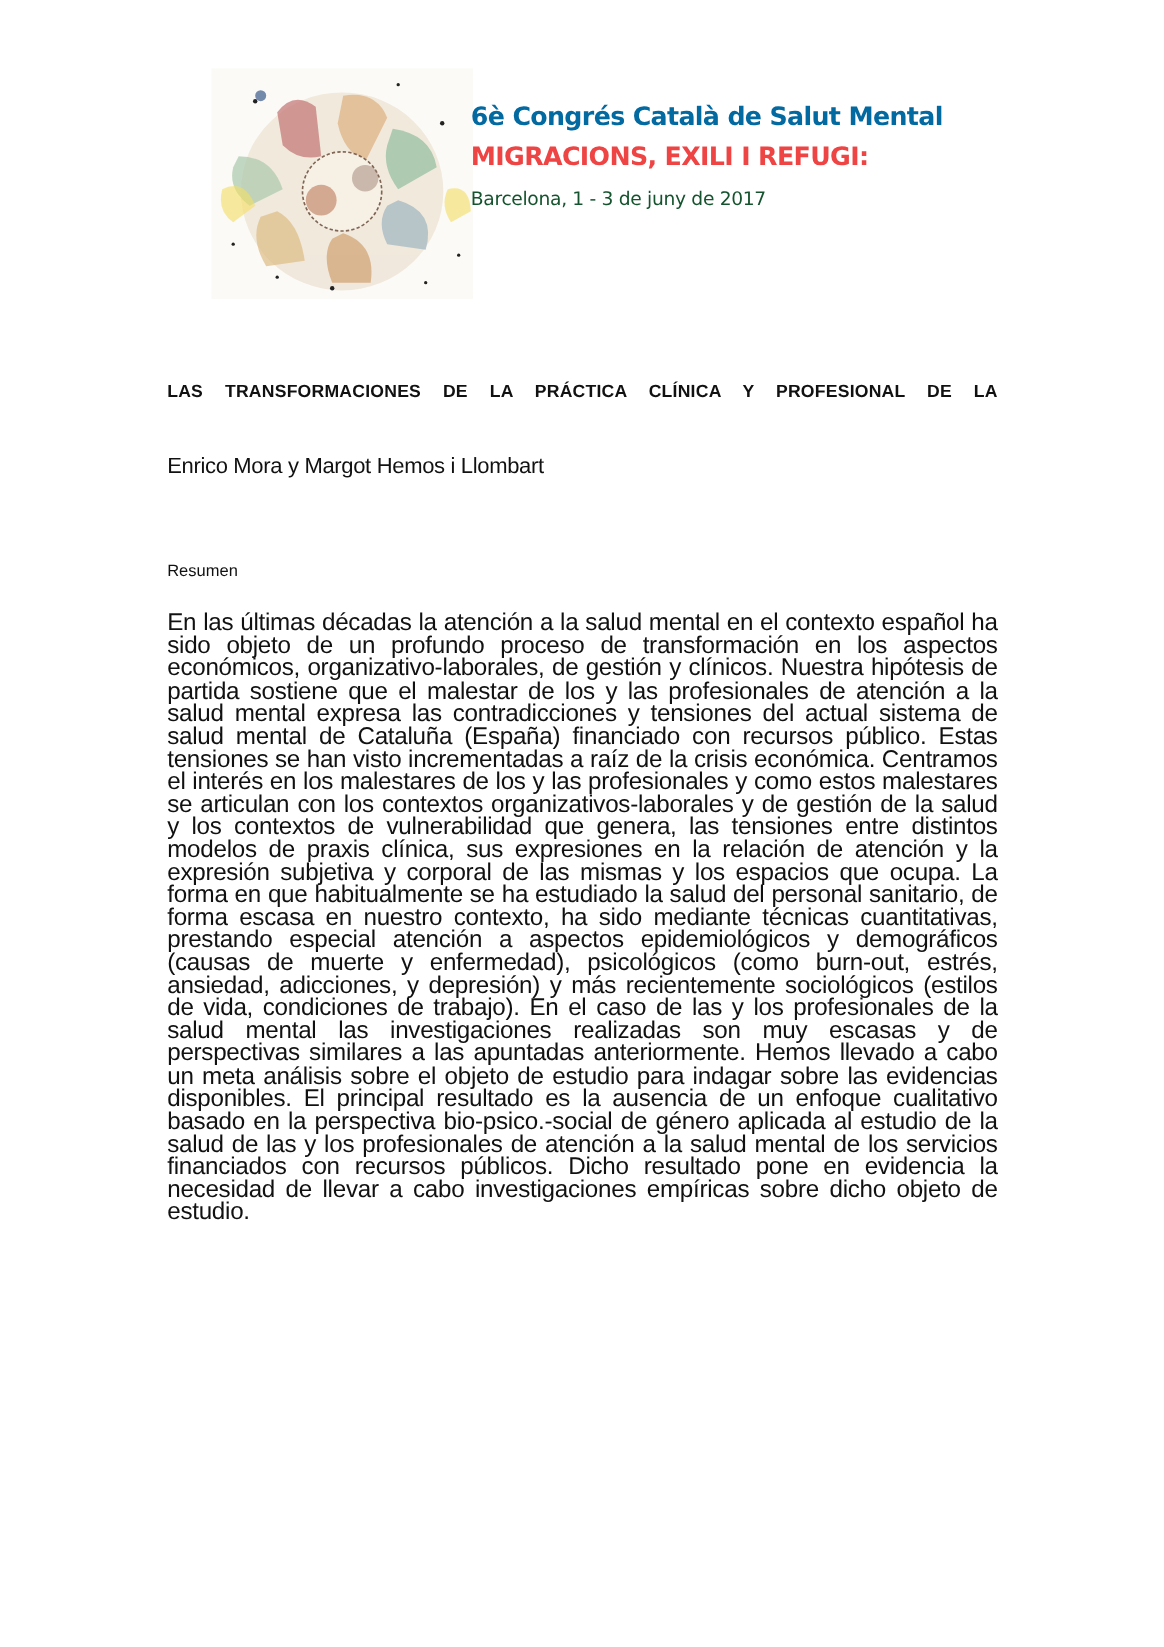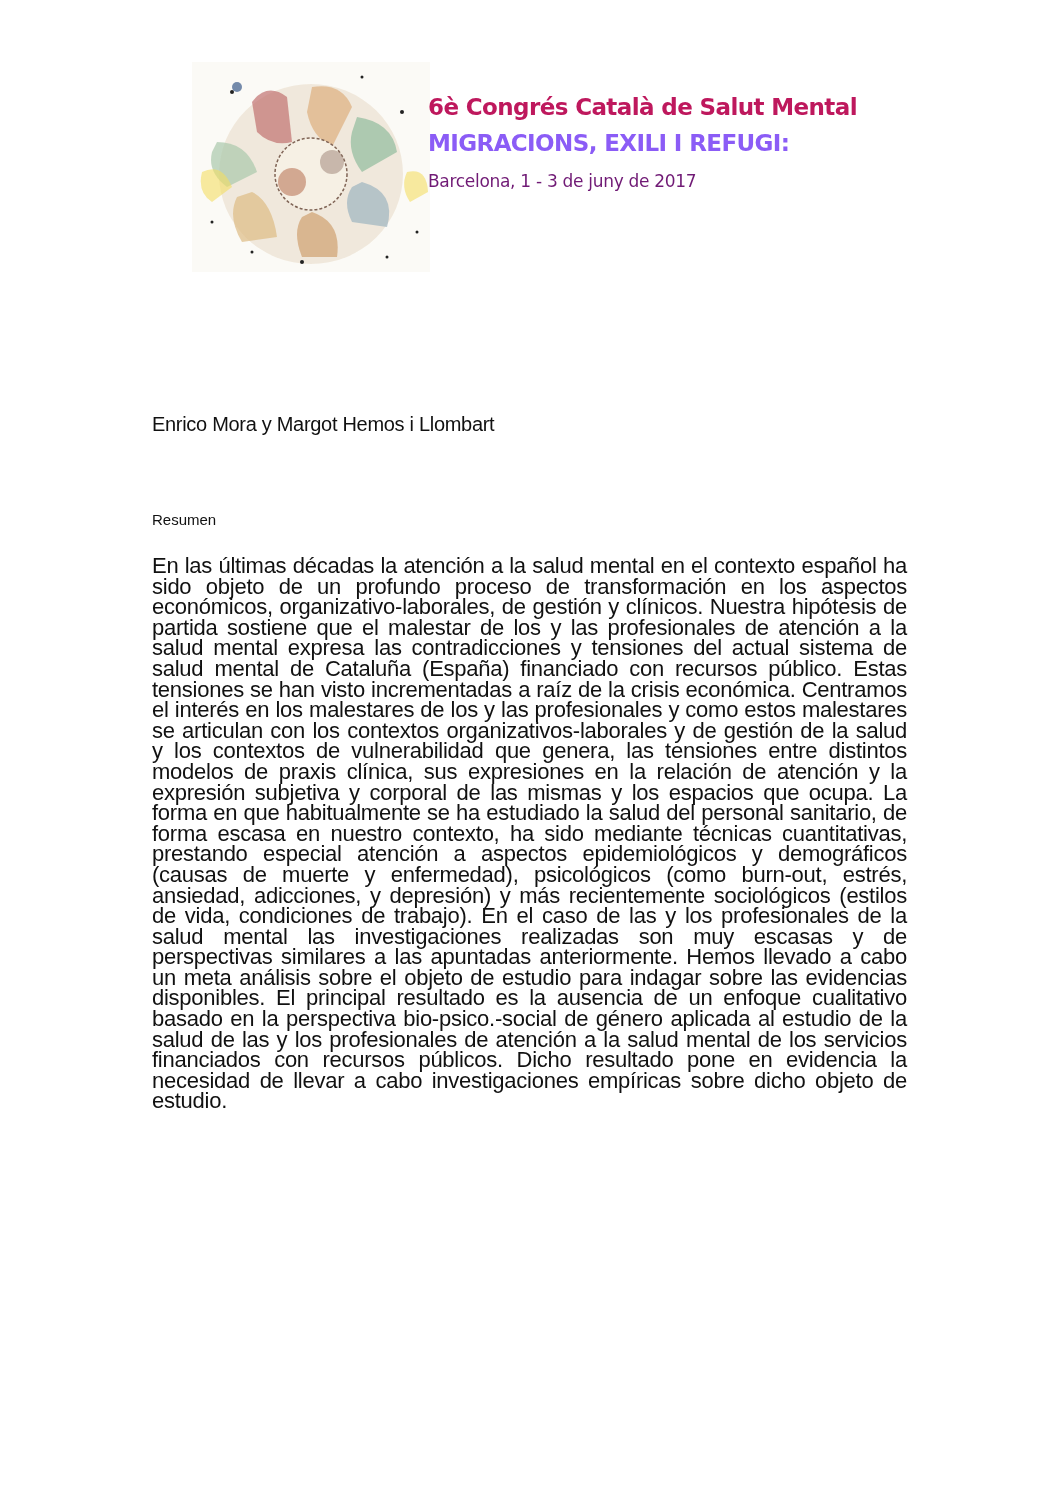--- a/index.html
+++ b/index.html
@@ -1,22 +1,22 @@
 <!DOCTYPE html>
 <html><head>
   <meta charset="utf-8">
   <style>
     html, body { margin: 0; padding: 0; background: #ffffff; }
     body { width: 1058px; height: 1497px; position: relative; overflow: hidden; font-family: "Liberation Sans", sans-serif; color: #111; }
     .banner { position: absolute; left: 192px; top: 62px; width: 660px; height: 210px; }
     .logo { position: absolute; left: 0; top: 0; width: 238px; height: 210px; }
     .banner-text { position: absolute; left: 236px; top: 30px; font-family: "DejaVu Sans", sans-serif; }
-    .conf-title { font-size: 23px; font-weight: bold; color: #be185d; letter-spacing: -0.6px; line-height: 30px; white-space: nowrap; }
-    .conf-theme { font-size: 23px; font-weight: bold; color: #8b5cf6; letter-spacing: -0.6px; line-height: 30px; white-space: nowrap; margin-top: 6px; }
-    .conf-place { font-size: 17px; color: #701a75; line-height: 22px; margin-top: 12px; white-space: nowrap; letter-spacing: -0.3px; }
+    .conf-title { font-size: 23px; font-weight: bold; color: #0369a1; letter-spacing: -0.6px; line-height: 30px; white-space: nowrap; }
+    .conf-theme { font-size: 23px; font-weight: bold; color: #ef4444; letter-spacing: -0.6px; line-height: 30px; white-space: nowrap; margin-top: 6px; }
+    .conf-place { font-size: 17px; color: #14532d; line-height: 22px; margin-top: 12px; white-space: nowrap; letter-spacing: -0.3px; }
     .paper-title { position: absolute; left: 152px; top: 347px; width: 755px; font-size: 16px; font-weight: bold; line-height: 19px; text-align: justify; text-align-last: left; letter-spacing: 0.2px; }
     .title-line1 { display: block; text-align: justify; text-align-last: justify; }
     .title-line2 { display: block; }
     .authors { position: absolute; left: 152px; top: 412px; font-size: 20px; line-height: 24px; white-space: nowrap; letter-spacing: -0.3px; }
     .authors .presenter { }
     .section-heading { position: absolute; left: 152px; top: 511px; font-size: 15px; font-weight: normal; line-height: 18px; }
     .abstract { position: absolute; left: 152px; top: 556px; width: 755px; font-size: 22px; line-height: 20.6px; text-align: justify; letter-spacing: -0.25px; }
   </style>
 </head>
 <body>
@@ -54,19 +54,20 @@
     </svg>
   </div>
   <div class="banner-text">
     <div class="conf-title">6è Congrés Català de Salut Mental</div>
     <div class="conf-theme">MIGRACIONS, EXILI I REFUGI:</div>
     <div class="conf-place">Barcelona, 1 - 3 de juny de 2017</div>
   </div>
 </div>
 
 <div class="paper-title">
+  <span class="title-line1">LAS TRANSFORMACIONES DE LA PRÁCTICA CLÍNICA Y PROFESIONAL DE LA</span>
 </div>
 
 <div class="authors"><span class="presenter">Enrico Mora</span><span> y Margot Hemos i Llombart</span></div>
 
 <div class="section-heading">Resumen</div>
 
 <div class="abstract">En las últimas décadas la atención a la salud mental en el contexto español ha sido objeto de un profundo proceso de transformación en los aspectos económicos, organizativo-laborales, de gestión y clínicos. Nuestra hipótesis de partida sostiene que el malestar de los y las profesionales de atención a la salud mental expresa las contradicciones y tensiones del actual sistema de salud mental de Cataluña (España) financiado con recursos público. Estas tensiones se han visto incrementadas a raíz de la crisis económica. Centramos el interés en los malestares de los y las profesionales y como estos malestares se articulan con los contextos organizativos-laborales y de gestión de la salud y los contextos de vulnerabilidad que genera, las tensiones entre distintos modelos de praxis clínica, sus expresiones en la relación de atención y la expresión subjetiva y corporal de las mismas y los espacios que ocupa. La forma en que habitualmente se ha estudiado la salud del personal sanitario, de forma escasa en nuestro contexto, ha sido mediante técnicas cuantitativas, prestando especial atención a aspectos epidemiológicos y demográficos (causas de muerte y enfermedad), psicológicos (como burn-out, estrés, ansiedad, adicciones, y depresión) y más recientemente sociológicos (estilos de vida, condiciones de trabajo). En el caso de las y los profesionales de la salud mental las investigaciones realizadas son muy escasas y de perspectivas similares a las apuntadas anteriormente. Hemos llevado a cabo un meta análisis sobre el objeto de estudio para indagar sobre las evidencias disponibles. El principal resultado es la ausencia de un enfoque cualitativo basado en la perspectiva bio-psico.-social de género aplicada al estudio de la salud de las y los profesionales de atención a la salud mental de los servicios financiados con recursos públicos. Dicho resultado pone en evidencia la necesidad de llevar a cabo investigaciones empíricas sobre dicho objeto de estudio.</div>
 
 </body></html>

